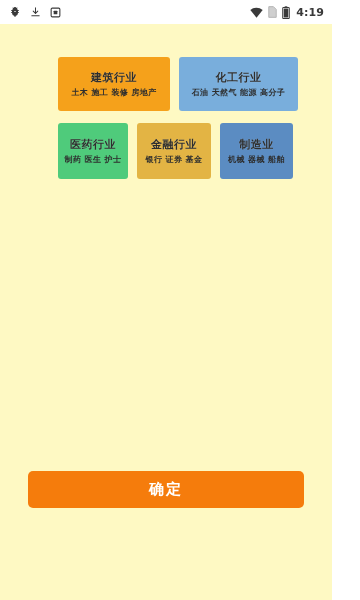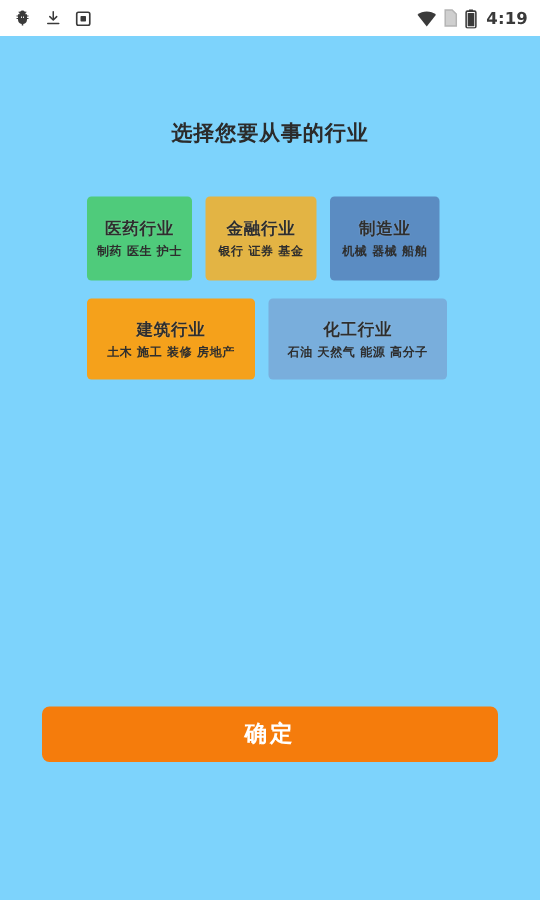--- a/index.html
+++ b/index.html
@@ -5,23 +5,23 @@
   * { box-sizing: border-box; margin: 0; padding: 0; }
   html, body {
     width: 360px;
     height: 600px;
     background: #ffffff;
     font-family: "DejaVu Sans", "Liberation Sans", sans-serif;
     overflow: hidden;
   }
   .screen {
     position: relative;
-    width: 360px;
+    width: 332px;
     height: 600px;
-    background: #7dd3fc;
+    background: #fef9c3;
     display: flex;
     flex-direction: column;
   }
 
   
   .statusbar {
     height: 24px;
     flex: 0 0 24px;
     display: flex;
     align-items: center;
@@ -173,52 +173,49 @@
         <svg width="8" height="13" viewBox="0 0 12 20" fill="none">
           <rect x="4" y="0.5" width="4" height="2" fill="#3a3a3a"></rect>
           <rect x="1" y="2.2" width="10" height="17.2" rx="1.4" fill="none" stroke="#3a3a3a" stroke-width="1.6"></rect>
           <rect x="2.6" y="4" width="6.8" height="13.8" rx="0.7" fill="#3a3a3a"></rect>
         </svg>
       </span>
       <span class="clock">4:19</span>
     </div>
   </div>
 
-  <div class="title-wrap">
-    <div class="page-title">选择您要从事的行业</div>
-  </div>
 
   <div class="cards-area">
+
+    <div class="card-row card-row-1">
+      <div class="card c-construction" style="background: rgb(245, 161, 27);">
+        <div class="card-title">建筑行业</div>
+        <div class="card-sub">土木 施工 装修 房地产</div>
+      </div>
+      <div class="card c-chemical" style="background: rgb(121, 174, 220);">
+        <div class="card-title">化工行业</div>
+        <div class="card-sub">石油 天然气 能源 高分子</div>
+      </div>
+    </div>
 
     <div class="card-row card-row-2">
       <div class="card c-pharma" style="background: rgb(79, 203, 123);">
         <div class="card-title">医药行业</div>
         <div class="card-sub">制药 医生 护士</div>
       </div>
       <div class="card c-finance" style="background: rgb(227, 180, 68);">
         <div class="card-title">金融行业</div>
         <div class="card-sub">银行 证券 基金</div>
       </div>
       <div class="card c-manufacture" style="background: rgb(91, 140, 194);">
         <div class="card-title">制造业</div>
         <div class="card-sub">机械 器械 船舶</div>
       </div>
     </div>
 
-    <div class="card-row card-row-1">
-      <div class="card c-construction" style="background: rgb(245, 161, 27);">
-        <div class="card-title">建筑行业</div>
-        <div class="card-sub">土木 施工 装修 房地产</div>
-      </div>
-      <div class="card c-chemical" style="background: rgb(121, 174, 220);">
-        <div class="card-title">化工行业</div>
-        <div class="card-sub">石油 天然气 能源 高分子</div>
-      </div>
-    </div>
-
   </div>
 
   <div class="spacer"></div>
 
   <div class="confirm-wrap">
     <button class="confirm-btn" style="background: rgb(245, 124, 12);">确定</button>
   </div>
 
 </div>
 

